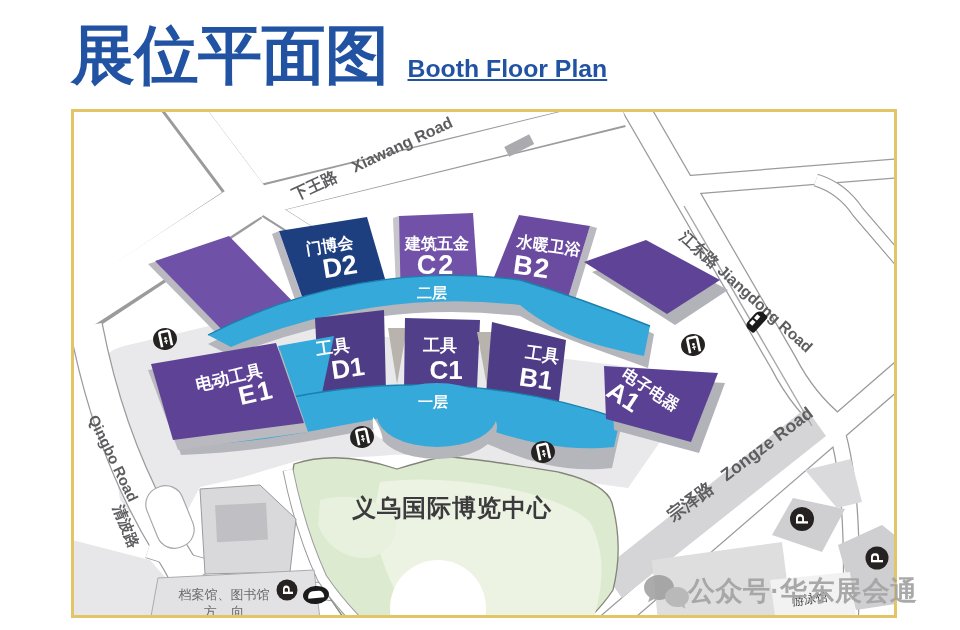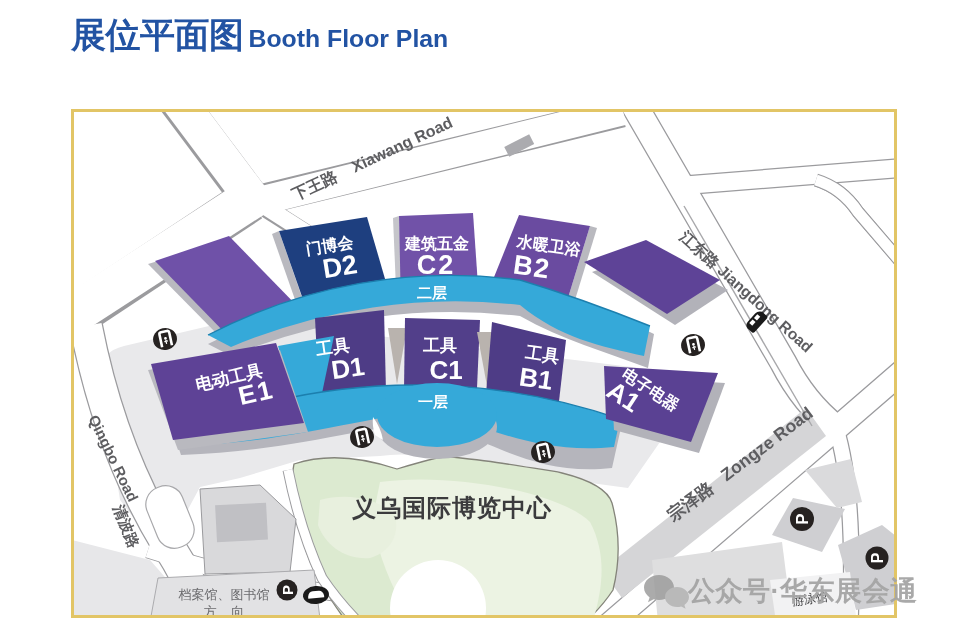--- a/index.html
+++ b/index.html
@@ -1,19 +1,19 @@
 <!DOCTYPE html>
 <html><head>
 <meta charset="utf-8">
 <style>
 html,body{margin:0;padding:0;background:#ffffff;width:960px;height:630px;overflow:hidden;}
 body{font-family:"Liberation Sans", sans-serif;position:relative;}
 .title{position:absolute;left:71px;top:12px;color:#2253a3;font-weight:bold;white-space:nowrap;}
-.title .cn{font-size:35px;letter-spacing:-0.5px;}
-.title .en{font-size:24.8px;margin-left:5px;}
+.title .cn{font-size:64px;letter-spacing:-0.5px;}
+.title .en{font-size:24.8px;margin-left:19px;text-decoration:underline;}
 svg{position:absolute;left:0;top:0;}
 text{font-family:"Liberation Sans", sans-serif;}
 .rl{fill:#5d5d60;font-weight:bold;}
 .hl{fill:#ffffff;font-weight:bold;}
 </style>
 </head>
 <body>
 
 <div class="title"><span class="cn">展位平面图</span><span class="en">Booth Floor Plan</span></div>
 <svg width="960" height="630" viewBox="0 0 960 630">

